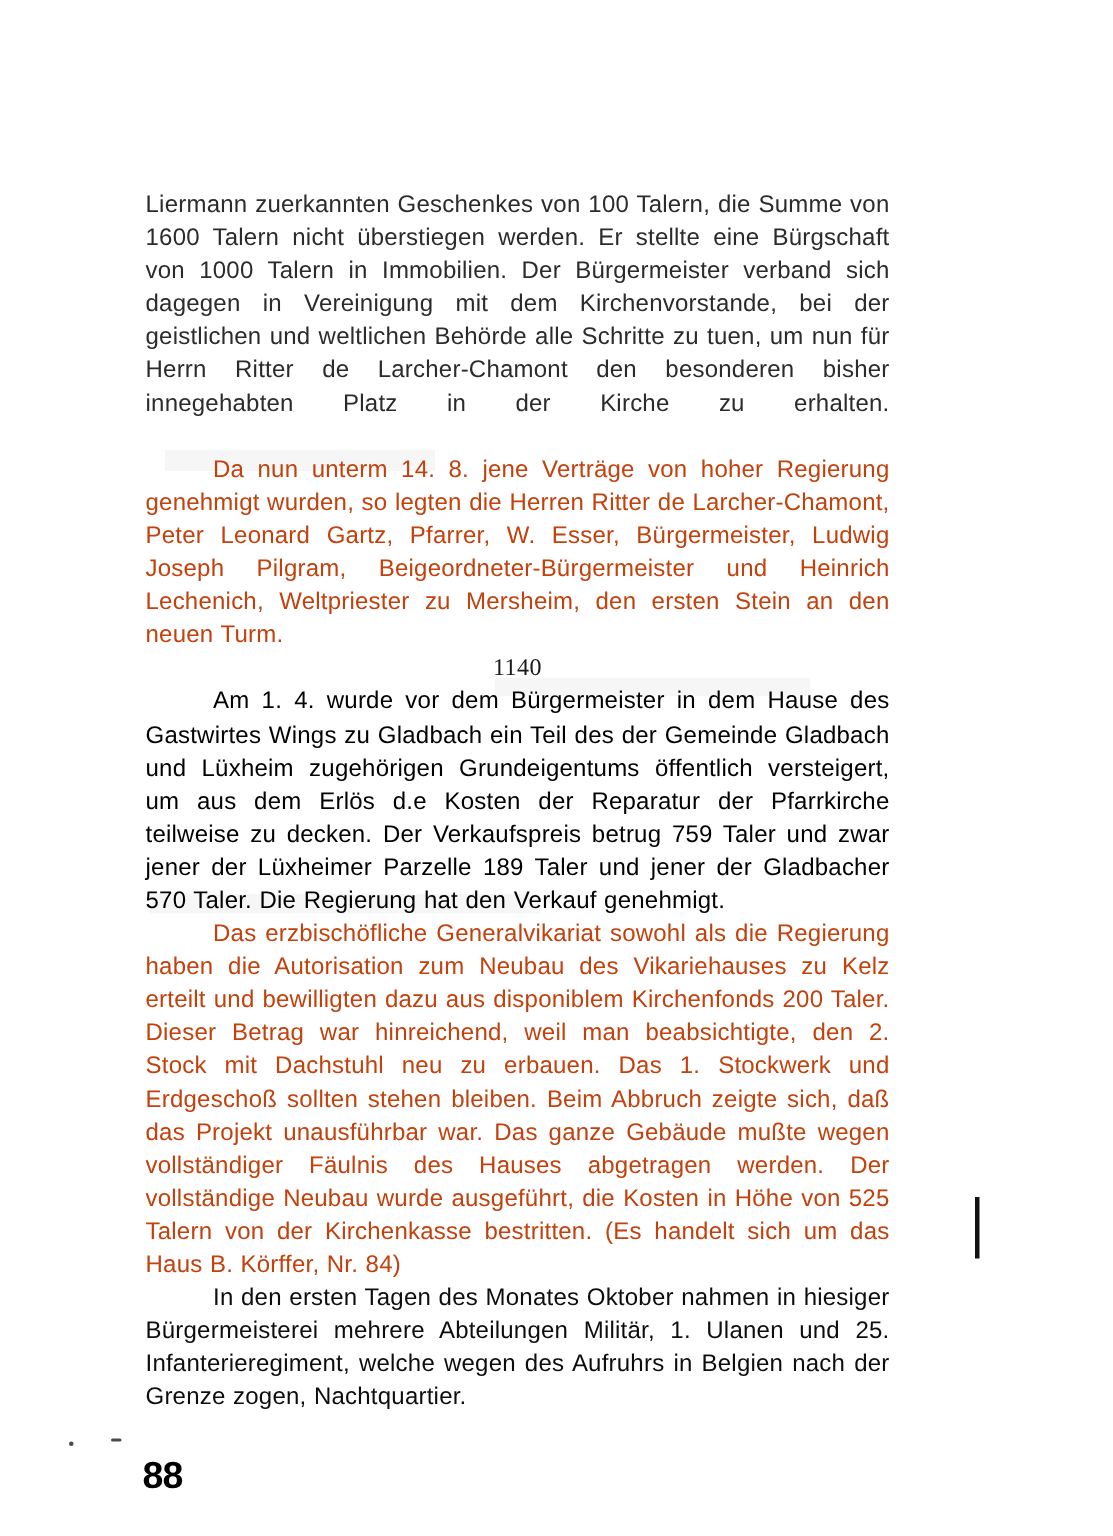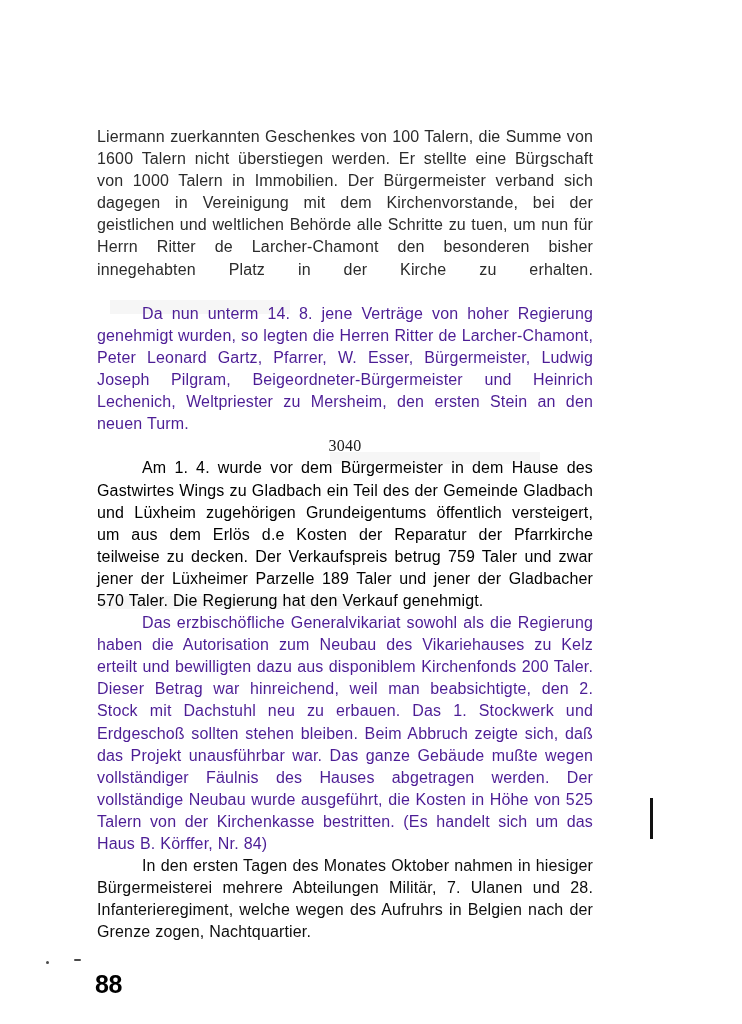--- a/index.html
+++ b/index.html
@@ -40,21 +40,21 @@
     color: #151515;
     letter-spacing: 0.15px;
     word-spacing: 0.4px;
     text-indent: 0;
   }
   .para.indent {
     text-indent: 45px;
   }
   
   .ink-light   { color: #2b2b2b; }
-  .ink-medium  { color: #4c1d95; }
+  .ink-medium  { color: #c2410c; }
   .ink-dark    { color: #0d0d0d; }
   .ink-faded   { color: #000000; }
 
   
   .para::after {
     content: "";
     display: inline-block;
     width: 100%;
   }
   .para.nostretch::after { display: none; }
@@ -115,27 +115,27 @@
   <div class="mottle" style="left:110px;  top:300px; width:180px; height:14px;"></div>
   <div class="mottle" style="left:330px;  top:452px; width:210px; height:12px;"></div>
   <div class="mottle" style="left:100px;  top:596px; width:260px; height:13px;"></div>
 
   <div id="textblock">
 
     <p class="para ink-light">Liermann zuerkannten Geschenkes von 100 Talern, die Summe von 1600 Talern nicht überstiegen werden. Er stellte eine Bürgschaft von 1000 Talern in Immobilien. Der Bürgermeister verband sich dagegen in Vereinigung mit dem Kirchenvorstande, bei der geistlichen und weltlichen Behörde alle Schritte zu tuen, um nun für Herrn Ritter de Larcher-Chamont den besonderen bisher innegehabten Platz in der Kirche zu erhalten.</p>
 
     <p class="para indent ink-medium nostretch">Da nun unterm 14. 8. jene Verträge von hoher Regierung genehmigt wurden, so legten die Herren Ritter de Larcher-Chamont, Peter Leonard Gartz, Pfarrer, W. Esser, Bürgermeister, Ludwig Joseph Pilgram, Beigeordneter-Bürgermeister und Heinrich Lechenich, Weltpriester zu Mersheim, den ersten Stein an den neuen Turm.</p>
 
-    <p class="year-heading">3040</p>
+    <p class="year-heading">1140</p>
 
     <p class="para indent ink-faded nostretch">Am 1. 4. wurde vor dem Bürgermeister in dem Hause des Gastwirtes Wings zu Gladbach ein Teil des der Gemeinde Gladbach und Lüxheim zugehörigen Grundeigentums öffentlich versteigert, um aus dem Erlös d.e Kosten der Reparatur der Pfarrkirche teilweise zu decken. Der Verkaufspreis betrug 759 Taler und zwar jener der Lüxheimer Parzelle 189 Taler und jener der Gladbacher 570 Taler. Die Regierung hat den Verkauf genehmigt.</p>
 
     <p class="para indent ink-medium nostretch">Das erzbischöfliche Generalvikariat sowohl als die Regierung haben die Autorisation zum Neubau des Vikariehauses zu Kelz erteilt und bewilligten dazu aus disponiblem Kirchenfonds 200 Taler. Dieser Betrag war hinreichend, weil man beabsichtigte, den 2. Stock mit Dachstuhl neu zu erbauen. Das 1. Stockwerk und Erdgeschoß sollten stehen bleiben. Beim Abbruch zeigte sich, daß das Projekt unausführbar war. Das ganze Gebäude mußte wegen vollständiger Fäulnis des Hauses abgetragen werden. Der vollständige Neubau wurde ausgeführt, die Kosten in Höhe von 525 Talern von der Kirchenkasse bestritten. (Es handelt sich um das Haus B. Körffer, Nr. 84)</p>
 
-    <p class="para indent ink-dark nostretch">In den ersten Tagen des Monates Oktober nahmen in hiesiger Bürgermeisterei mehrere Abteilungen Militär, 7. Ulanen und 28. Infanterieregiment, welche wegen des Aufruhrs in Belgien nach der Grenze zogen, Nachtquartier.</p>
+    <p class="para indent ink-dark nostretch">In den ersten Tagen des Monates Oktober nahmen in hiesiger Bürgermeisterei mehrere Abteilungen Militär, 1. Ulanen und 25. Infanterieregiment, welche wegen des Aufruhrs in Belgien nach der Grenze zogen, Nachtquartier.</p>
 
 
   </div>
 
   <div id="folio">88</div>
 
   <div id="margin-mark"></div>
 
   <div class="speck" id="speck-a"></div>
   <div class="speck" id="speck-b"></div>

